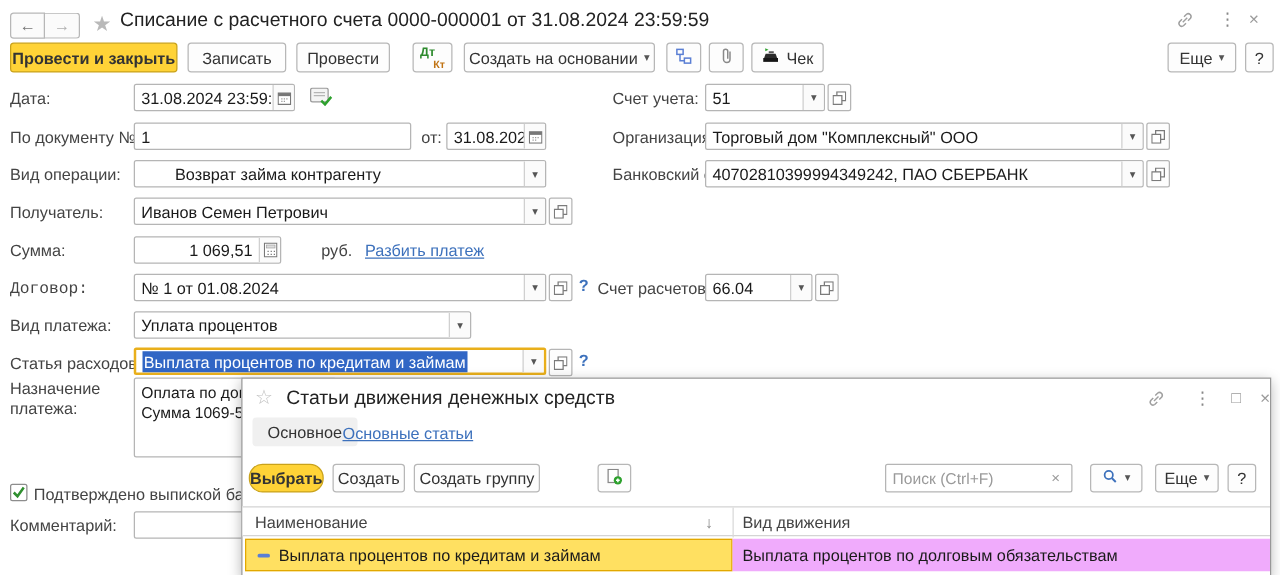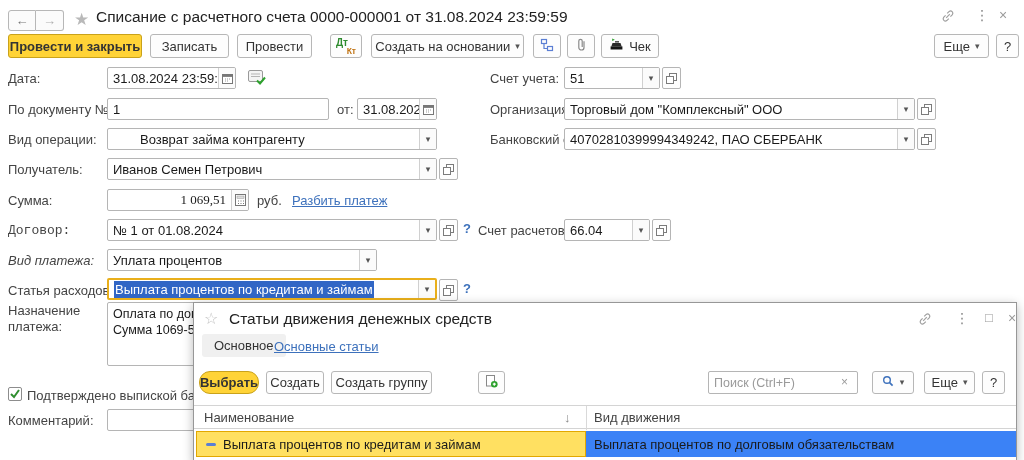--- a/index.html
+++ b/index.html
@@ -43,21 +43,21 @@
   .tab-active { position:absolute; background:#f0f0f0; border-radius:3px; padding:4px 12px; font-size:13px; color:#333; }
   .tab-link { position:absolute; color:#3d71bc; text-decoration:underline; font-size:13px; }
   .search { position:absolute; height:23px; border:1px solid #b5b5b5; border-radius:2px; background:#fff;
             font-size:12.5px; color:#1a1a1a; padding:0 18px 0 5px; width:150px; }
   .search::placeholder { color:#9a9a9a; }
   .thead { position:absolute; left:0; width:822px; height:24px; border-top:1px solid #d4d4d4; border-bottom:1px solid #d4d4d4;
            background:#fff; }
   .thead .col { position:absolute; top:4px; font-size:13px; color:#444; white-space:nowrap; }
   .vdiv { position:absolute; width:1px; background:#d9d9d9; }
   .rowsel1 { position:absolute; background:#ffe061; border:1px solid #e2a800; display:flex; align-items:center; }
-  .rowsel2 { position:absolute; background:#3b82f6; display:flex; align-items:center; }
+  .rowsel2 { position:absolute; background:#f0abfc; display:flex; align-items:center; }
   .cellTxt { font-size:13px; color:#1a1a1a; white-space:nowrap; overflow:hidden; }
   .dash-ic { display:inline-block; width:10px; height:3px; border-radius:1.5px; background:#5b7fd4; margin:0 7px 0 9px; }
 
   .chk { position:absolute; width:14px; height:14px; border:1px solid #8d8d8d; border-radius:2px; background:#fff;
          display:flex; align-items:center; justify-content:center; }
 </style>
 </head>
 <body>
 
 <div id="stage">
@@ -178,21 +178,21 @@
     <span class="inbtn caret">▾</span>
   </div>
   <div class="openbtn" style="left:439px;top:158px;">
     <svg width="11" height="11" viewBox="0 0 11 11">
         <rect x="3.5" y="0.5" width="7" height="7" fill="#fff" stroke="#7b7b7b"></rect>
         <rect x="0.5" y="3.5" width="7" height="7" fill="#fff" stroke="#7b7b7b"></rect>
       </svg>
   </div>
 
   <div class="lbl" style="left:8px;top:193px;">Сумма:</div>
-  <div class="fld has-btn num" style="left:107px;top:189px;width:142px;font-family:Liberation Serif, serif;">
+  <div class="fld has-btn num" style="left:107px;top:189px;width:118px;">
     <span>1 069,51</span>
     <span class="inbtn">
         <svg width="11" height="12" viewBox="0 0 11 12">
           <rect x="0.5" y="0.5" width="10" height="11" fill="#fff" stroke="#777"></rect>
           <rect x="2" y="2" width="7" height="2.4" fill="#ddd" stroke="#999" stroke-width="0.5"></rect>
           <path d="M3 7h1M5.5 7h1M8 7h1M3 9.5h1M5.5 9.5h1M8 9.5h1" stroke="#777"></path>
         </svg>
       </span>
   </div>
   <div class="lbl" style="left:257px;top:193px;">руб.</div>
@@ -215,21 +215,21 @@
     <span>66.04</span>
     <span class="inbtn caret">▾</span>
   </div>
   <div class="openbtn" style="left:652px;top:219px;">
     <svg width="11" height="11" viewBox="0 0 11 11">
         <rect x="3.5" y="0.5" width="7" height="7" fill="#fff" stroke="#7b7b7b"></rect>
         <rect x="0.5" y="3.5" width="7" height="7" fill="#fff" stroke="#7b7b7b"></rect>
       </svg>
   </div>
 
-  <div class="lbl" style="left:8px;top:253px;font-style:italic;">Вид платежа:</div>
+  <div class="lbl" style="left:8px;top:253px;">Вид платежа:</div>
   <div class="fld has-btn" style="left:107px;top:249px;width:270px;">
     <span>Уплата процентов</span>
     <span class="inbtn caret">▾</span>
   </div>
 
   <div class="lbl" style="left:8px;top:283px;">Статья расходов:</div>
   <div class="fld has-btn focus" style="left:107px;top:278px;width:330px;">
     <span class="selblue">Выплата процентов по кредитам и займам</span>
     <span class="inbtn caret">▾</span>
   </div>

